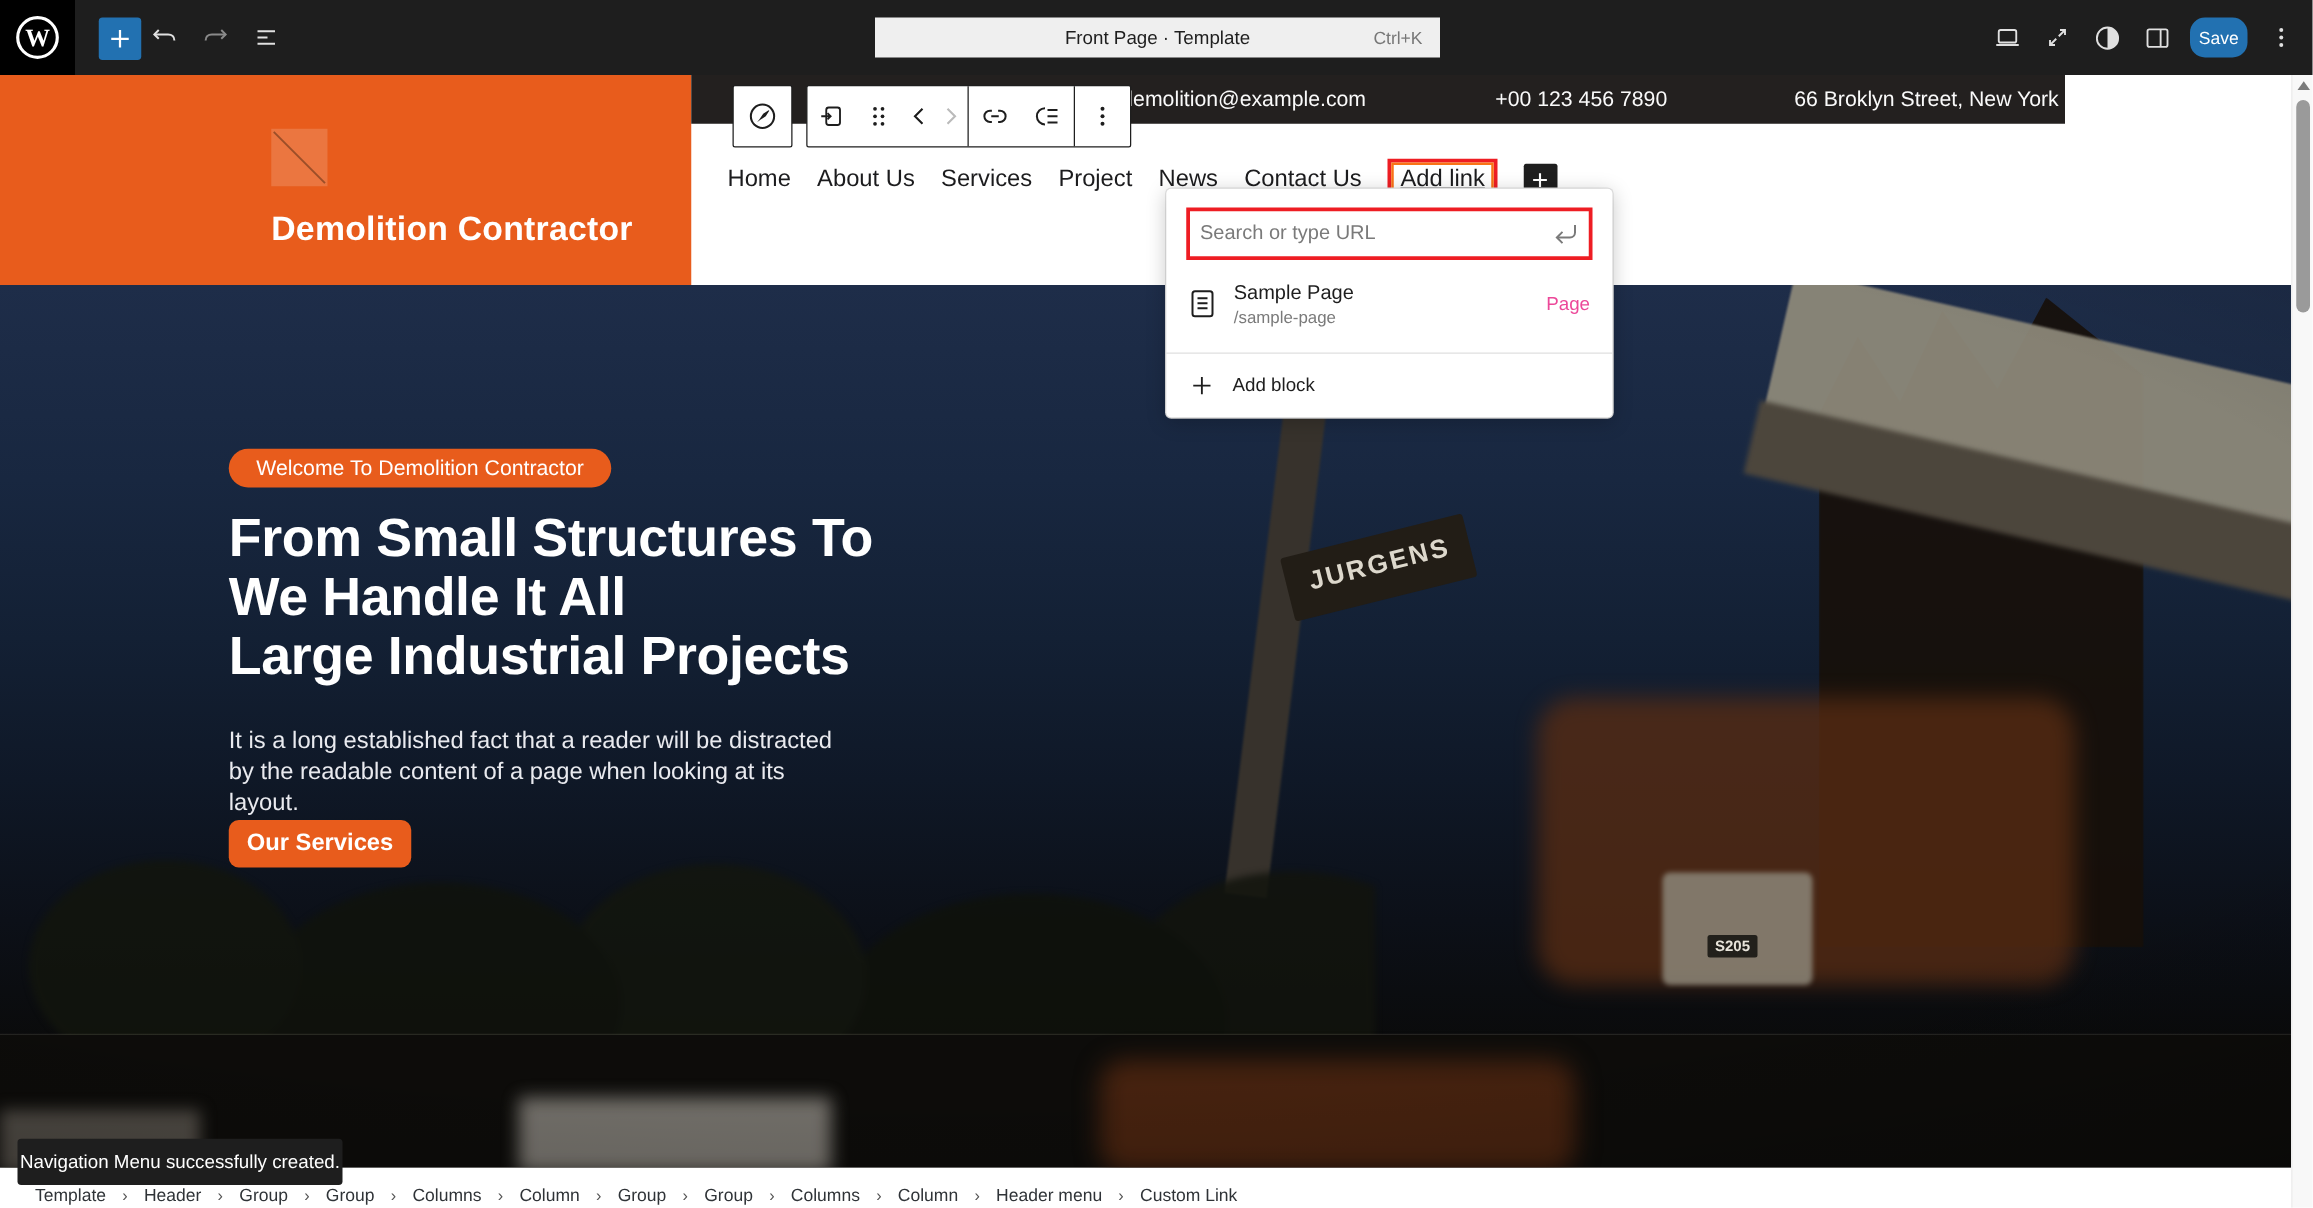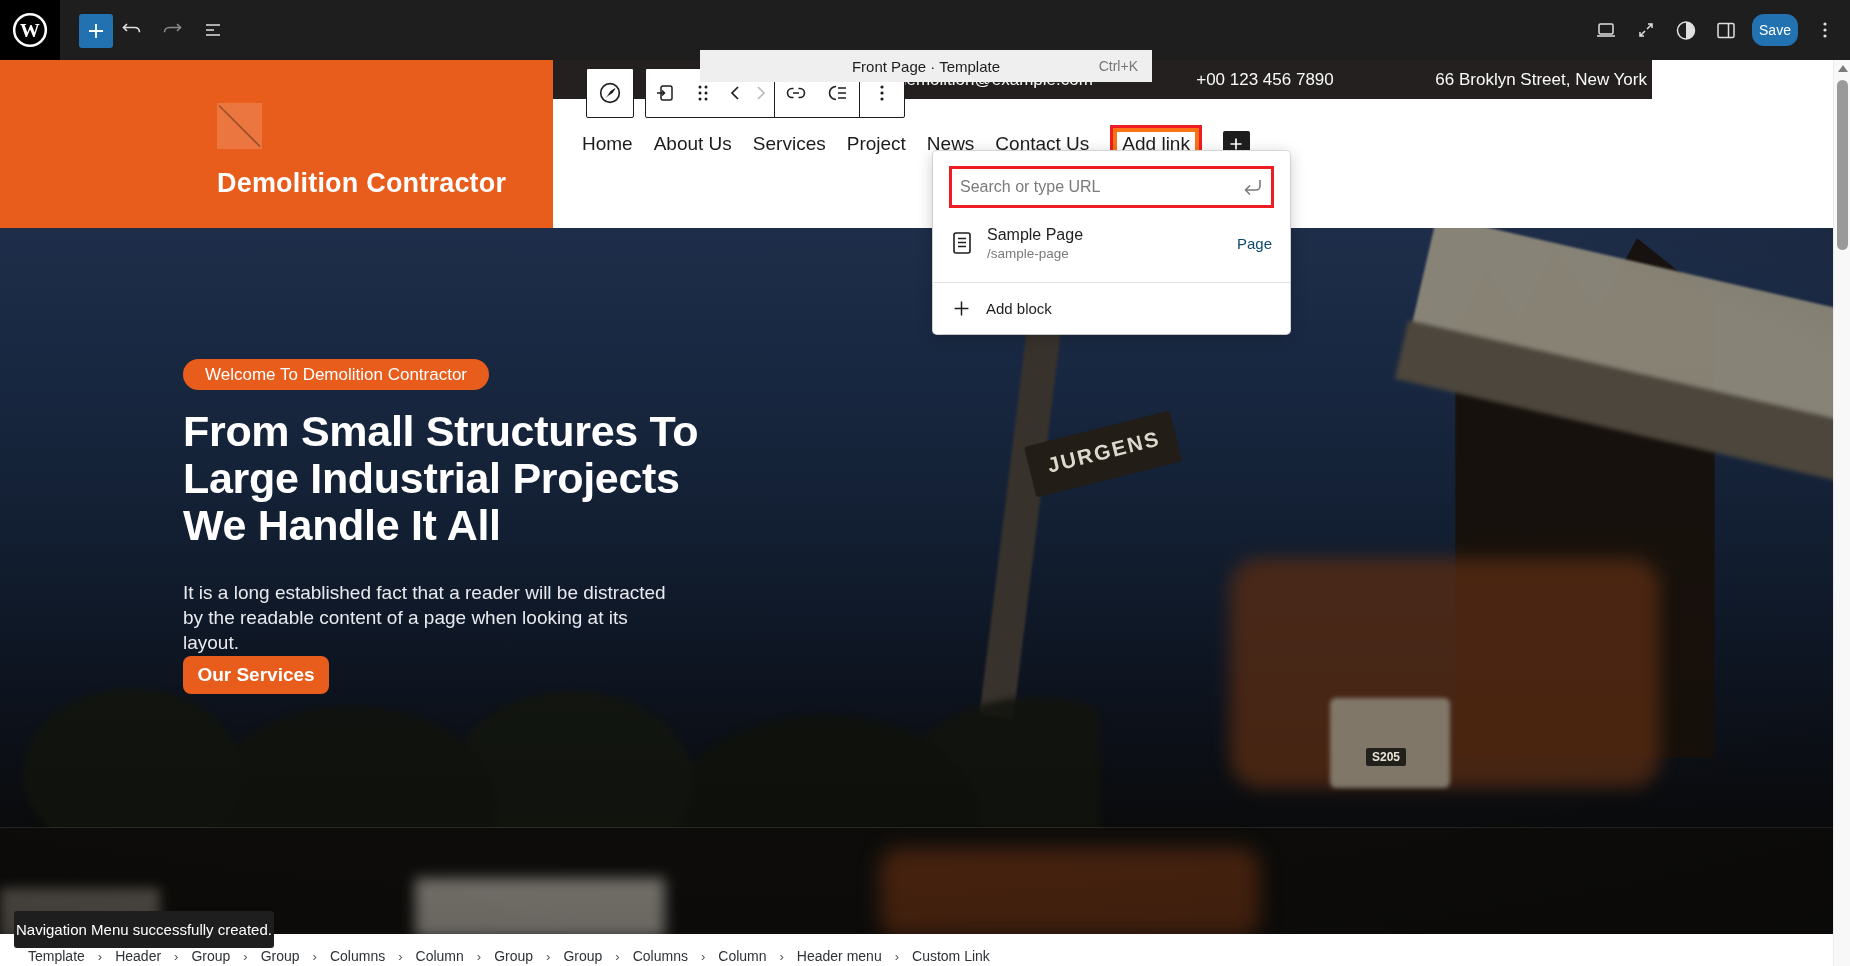--- a/index.html
+++ b/index.html
@@ -8,21 +8,21 @@
   svg { display:block; }
 
   
   .admin-bar { position:absolute; left:0; top:0; width:1850px; height:60px; background:#1e1e1e; z-index:100; }
   .wp-logo { position:absolute; left:0; top:0; width:60px; height:60px; background:#000;
     display:flex; align-items:center; justify-content:center; }
   .inserter-btn { position:absolute; left:79px; top:14px; width:34px; height:34px; background:#2271b1;
     border-radius:3px; display:flex; align-items:center; justify-content:center; cursor:pointer; }
   .tb-icon { position:absolute; top:18px; width:24px; height:24px; display:flex; align-items:center; justify-content:center; }
   .center-pill { position:absolute; left:700px; top:14px; width:452px; height:32px; background:#efefef;
-    border-radius:0; display:flex; align-items:center; justify-content:center;margin-top:36px; }
+    border-radius:0; display:flex; align-items:center; justify-content:center; }
   .doc-title { font-size:15px; color:#1e1e1e; }
   .shortcut { position:absolute; right:14px; top:8px; font-size:14px; color:#777; }
   .save-btn { position:absolute; left:1752px; top:14px; width:46px; height:32px; background:#2271b1;
     border:none; border-radius:12px; color:#fff; font-size:14px; font-family:"Liberation Sans",sans-serif; cursor:pointer; }
 
   
   .canvas { position:absolute; left:0; top:60px; width:1833px; height:906px; background:#fff; overflow:hidden; }
   .scrollbar { position:absolute; left:1833px; top:60px; width:17px; height:906px; background:#f8f8f8; border-left:1px solid #ebebeb; }
   .scroll-thumb { position:absolute; left:3px; top:20px; width:11px; height:170px; background:#9a9a9a; border-radius:6px; }
   .scroll-arrow { position:absolute; left:4px; top:5px; width:0; height:0;
@@ -35,21 +35,21 @@
   .site-title { position:absolute; left:217px; top:108px; font-size:27px; font-weight:bold; color:#fff; letter-spacing:0.2px; }
   .contact-bar { position:absolute; left:553px; top:0; width:1099px; height:39px; background:#23201f; color:#fafafa; font-size:17px; }
   .contact-bar .email { position:absolute; left:344px; top:10px; }
   .contact-bar .phone { position:absolute; left:712px; top:10px; transform:translateX(-50%); }
   .contact-bar .address { position:absolute; right:5px; top:10px; }
 
   .nav-row { position:absolute; left:582px; top:66px; height:36px; display:flex; align-items:center; gap:21px;
     font-size:19px; color:#1c1c1e; }
   .nav-item { cursor:pointer; white-space:nowrap; }
   .addlink-annotation { border:3px solid #ee1d23; padding:0; }
-  .addlink-focus { display:block; border:4px solid #f97316; padding:1px 5px; cursor:text;text-decoration:underline; }
+  .addlink-focus { display:block; border:2px solid #f97316; padding:1px 5px; cursor:text;text-decoration:underline; }
   .nav-plus { width:27px; height:27px; background:#1e1e1e; border-radius:2px; display:flex; align-items:center; justify-content:center; cursor:pointer; }
   .cta-book { position:absolute; left:1476px; top:58px; width:175px; height:41px; background:#e85c1c; border:none;
     border-radius:6px; color:#fff; font-size:19px; font-family:"Liberation Sans",sans-serif; cursor:pointer; }
 
   
   .blk-toolbar { position:absolute; top:8px; height:50px; background:#fff; border:1px solid #1e1e1e; border-radius:2px;
     display:flex; align-items:center; z-index:40; }
   .blk-a { left:586px; width:48px; justify-content:center; }
   .blk-b { left:645px; }
   .blk-btn { width:38px; height:48px; display:flex; align-items:center; justify-content:center; cursor:pointer; }
@@ -62,21 +62,21 @@
     display:flex; align-items:center; background:#fff; }
   .search-input { flex:1; border:none; outline:none; font-size:16px; color:#1e1e1e; padding:0 8px;
     font-family:"Liberation Sans",sans-serif; }
   .search-input::placeholder { color:#7a7a7a; }
   .enter-icon { width:26px; margin-right:6px; }
   .result-row { position:absolute; left:0; top:66px; width:100%; height:52px; display:flex; align-items:center;
     padding:0 18px; cursor:pointer; }
   .result-text { margin-left:14px; }
   .result-title { font-size:16px; color:#1e1e1e; }
   .result-slug { font-size:13.5px; color:#7a7a7a; margin-top:2px; }
-  .result-type { margin-left:auto; font-size:15px; color:#0c4a6e; }
+  .result-type { margin-left:auto; font-size:15px; color:#ec4899; }
   .pop-divider { position:absolute; left:0; top:131px; width:100%; height:1px; background:#e0e0e0; }
   .addblock-row { position:absolute; left:0; top:132px; width:100%; height:50px; display:flex; align-items:center;
     padding:0 20px; gap:16px; font-size:15px; color:#1e1e1e; cursor:pointer; }
 
   
   .hero { position:absolute; left:0; top:168px; width:1833px; height:706px; overflow:hidden;
     background:linear-gradient(180deg,#1e2d49 0%,#182740 22%,#132034 40%,#0f1827 56%,#0c1018 72%,#0a0a09 88%,#090807 100%); }
   .shape { position:absolute; }
   .slab { left:1415px; top:40px; width:480px; height:140px; background:#8d887a; transform:rotate(13deg); filter:blur(1px); opacity:.95; }
   .slab2 { left:1395px; top:150px; width:520px; height:60px; background:#4c463c; transform:rotate(13deg); filter:blur(2px); }
@@ -327,22 +327,22 @@
     <div class="shape ground-line"></div>
     <div class="shape rubble"></div>
     <div class="shape rubble-orange"></div>
     <div class="shape rubble-light"></div>
     <div class="shape rubble-light2"></div>
     <div class="shape vignette"></div>
 
     <div class="hero-badge">Welcome To Demolition Contractor</div>
     <h1 class="hero-heading">
       <span>From Small Structures To</span>
+      <span>We Handle It All</span>
       <span>Large Industrial Projects</span>
-      <span>We Handle It All</span>
     </h1>
     <p class="hero-para">It is a long established fact that a reader will be distracted by the readable content of a page when looking at its layout.</p>
     <button class="hero-cta">Our Services</button>
   </div>
 
   <div class="toast">Navigation Menu successfully created.</div>
 
   <div class="breadcrumb">
     <span class="crumb">Template</span>
     <span class="crumb">Header</span>

